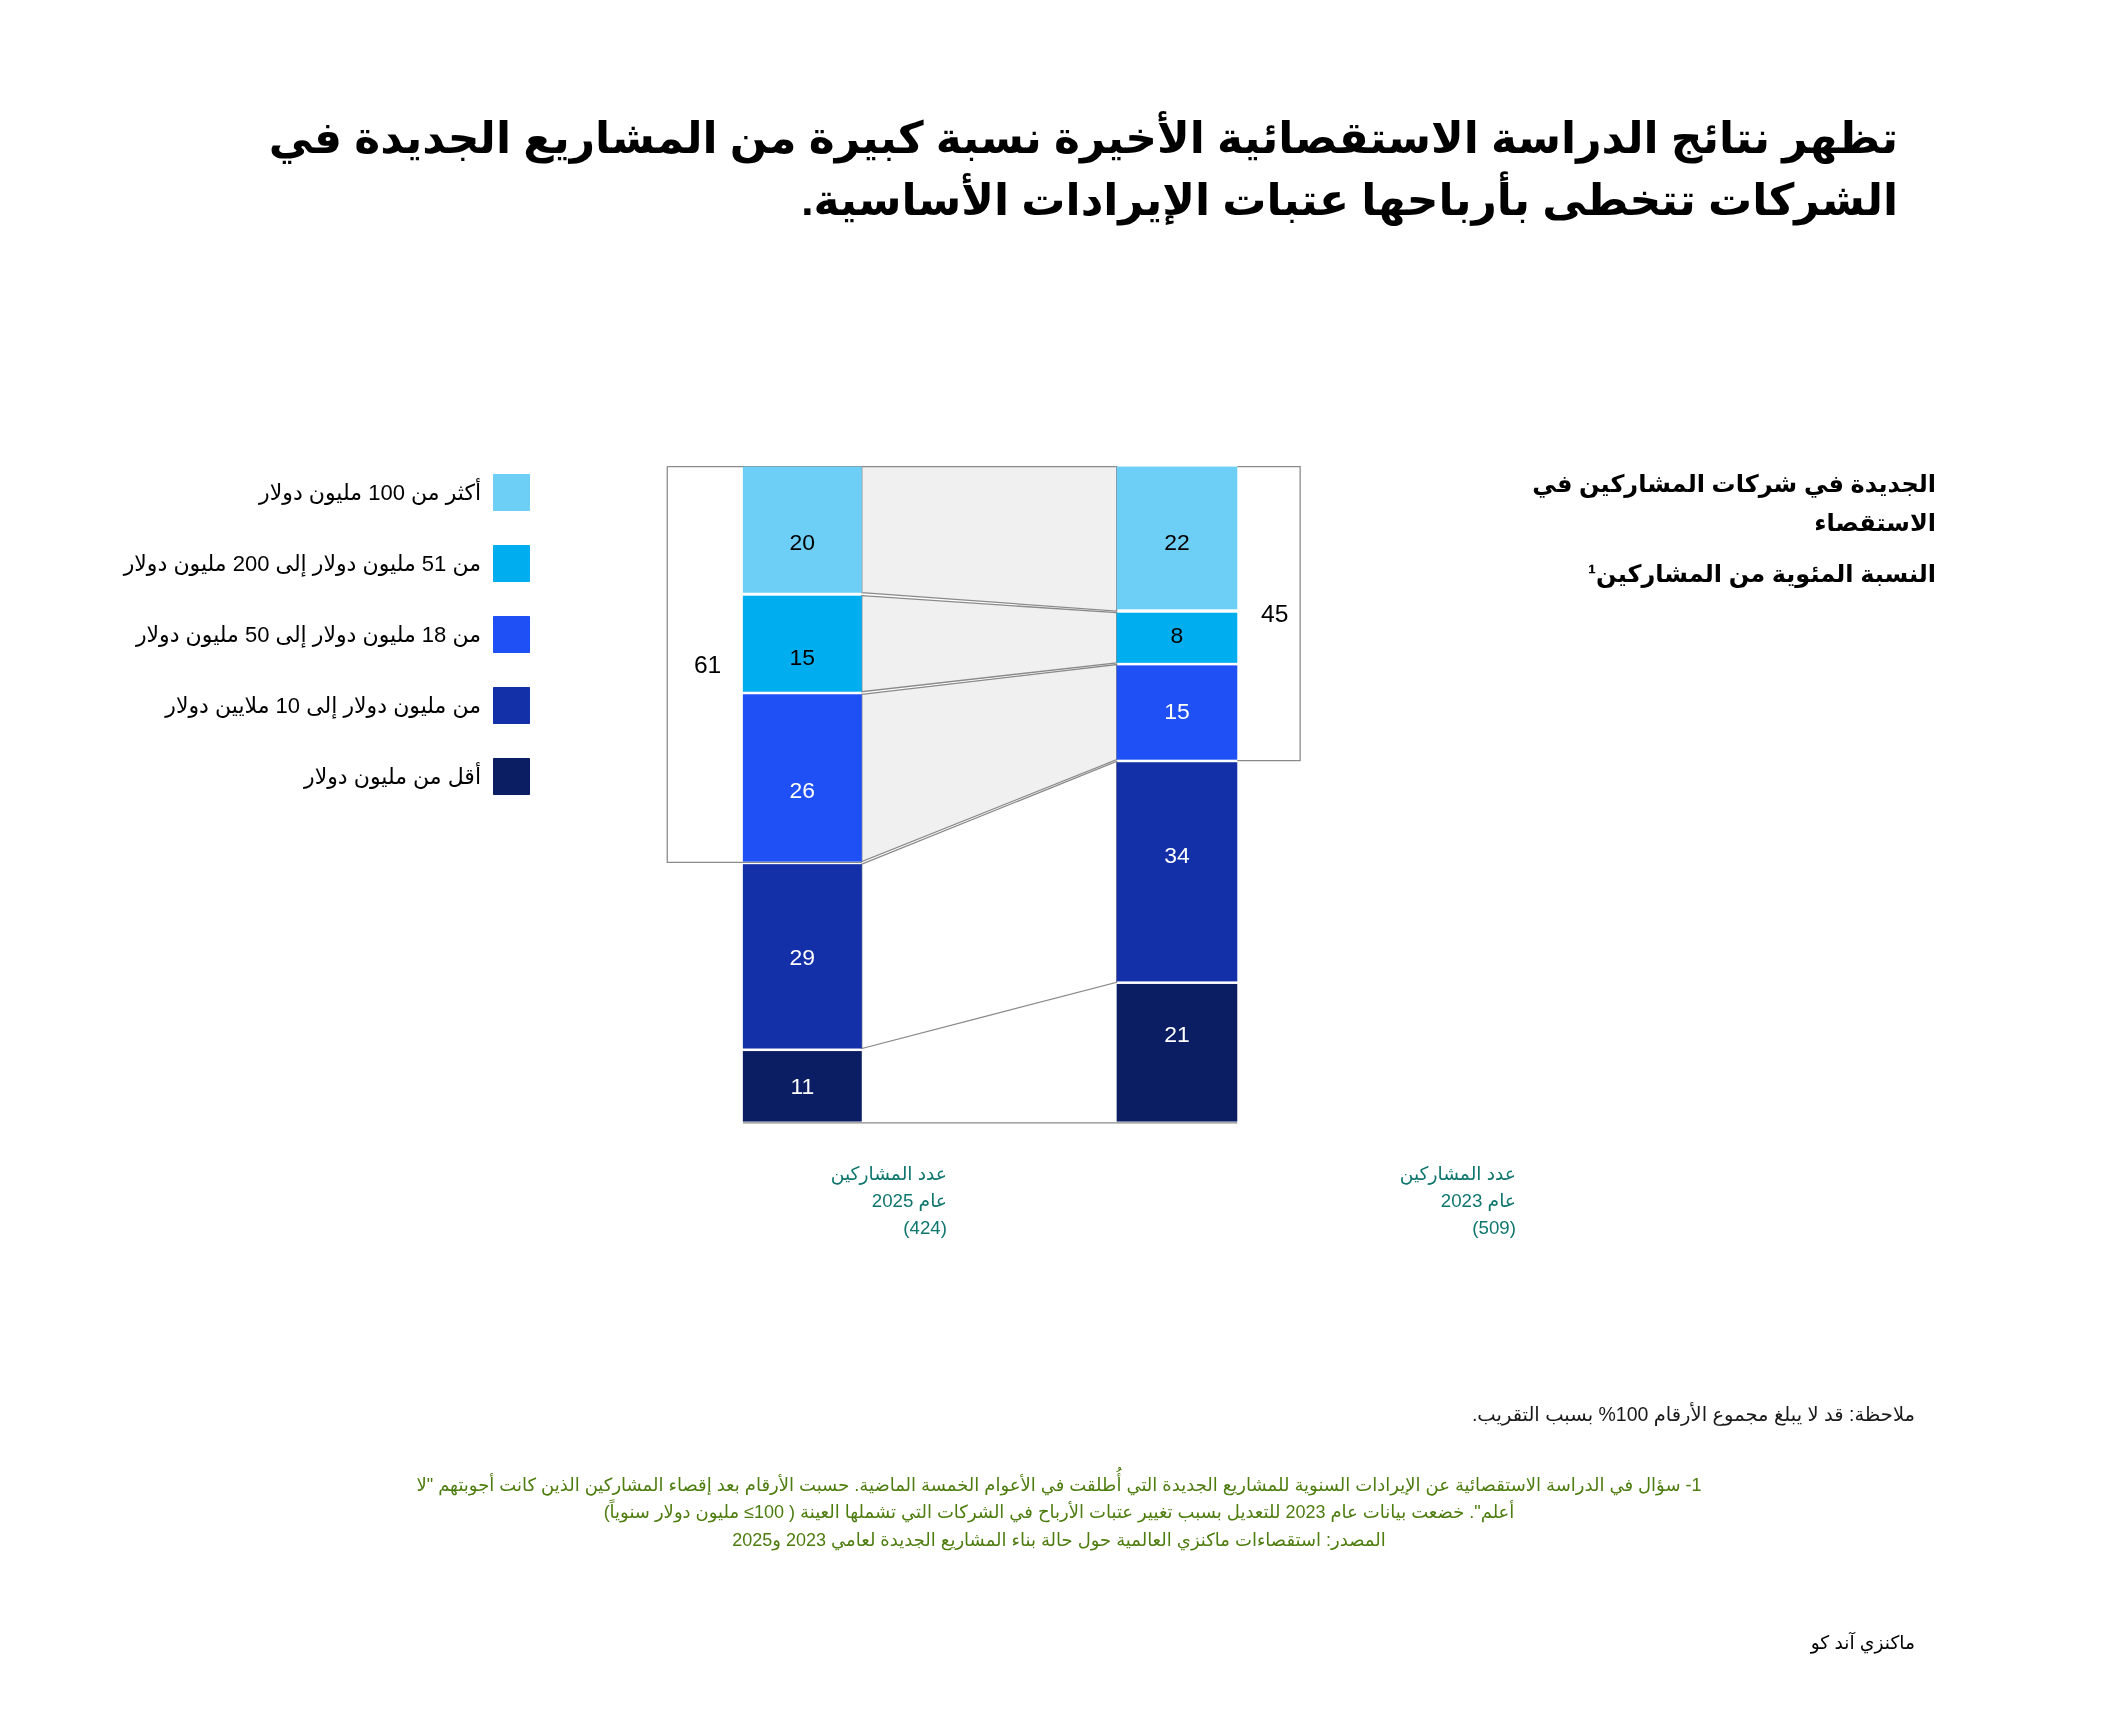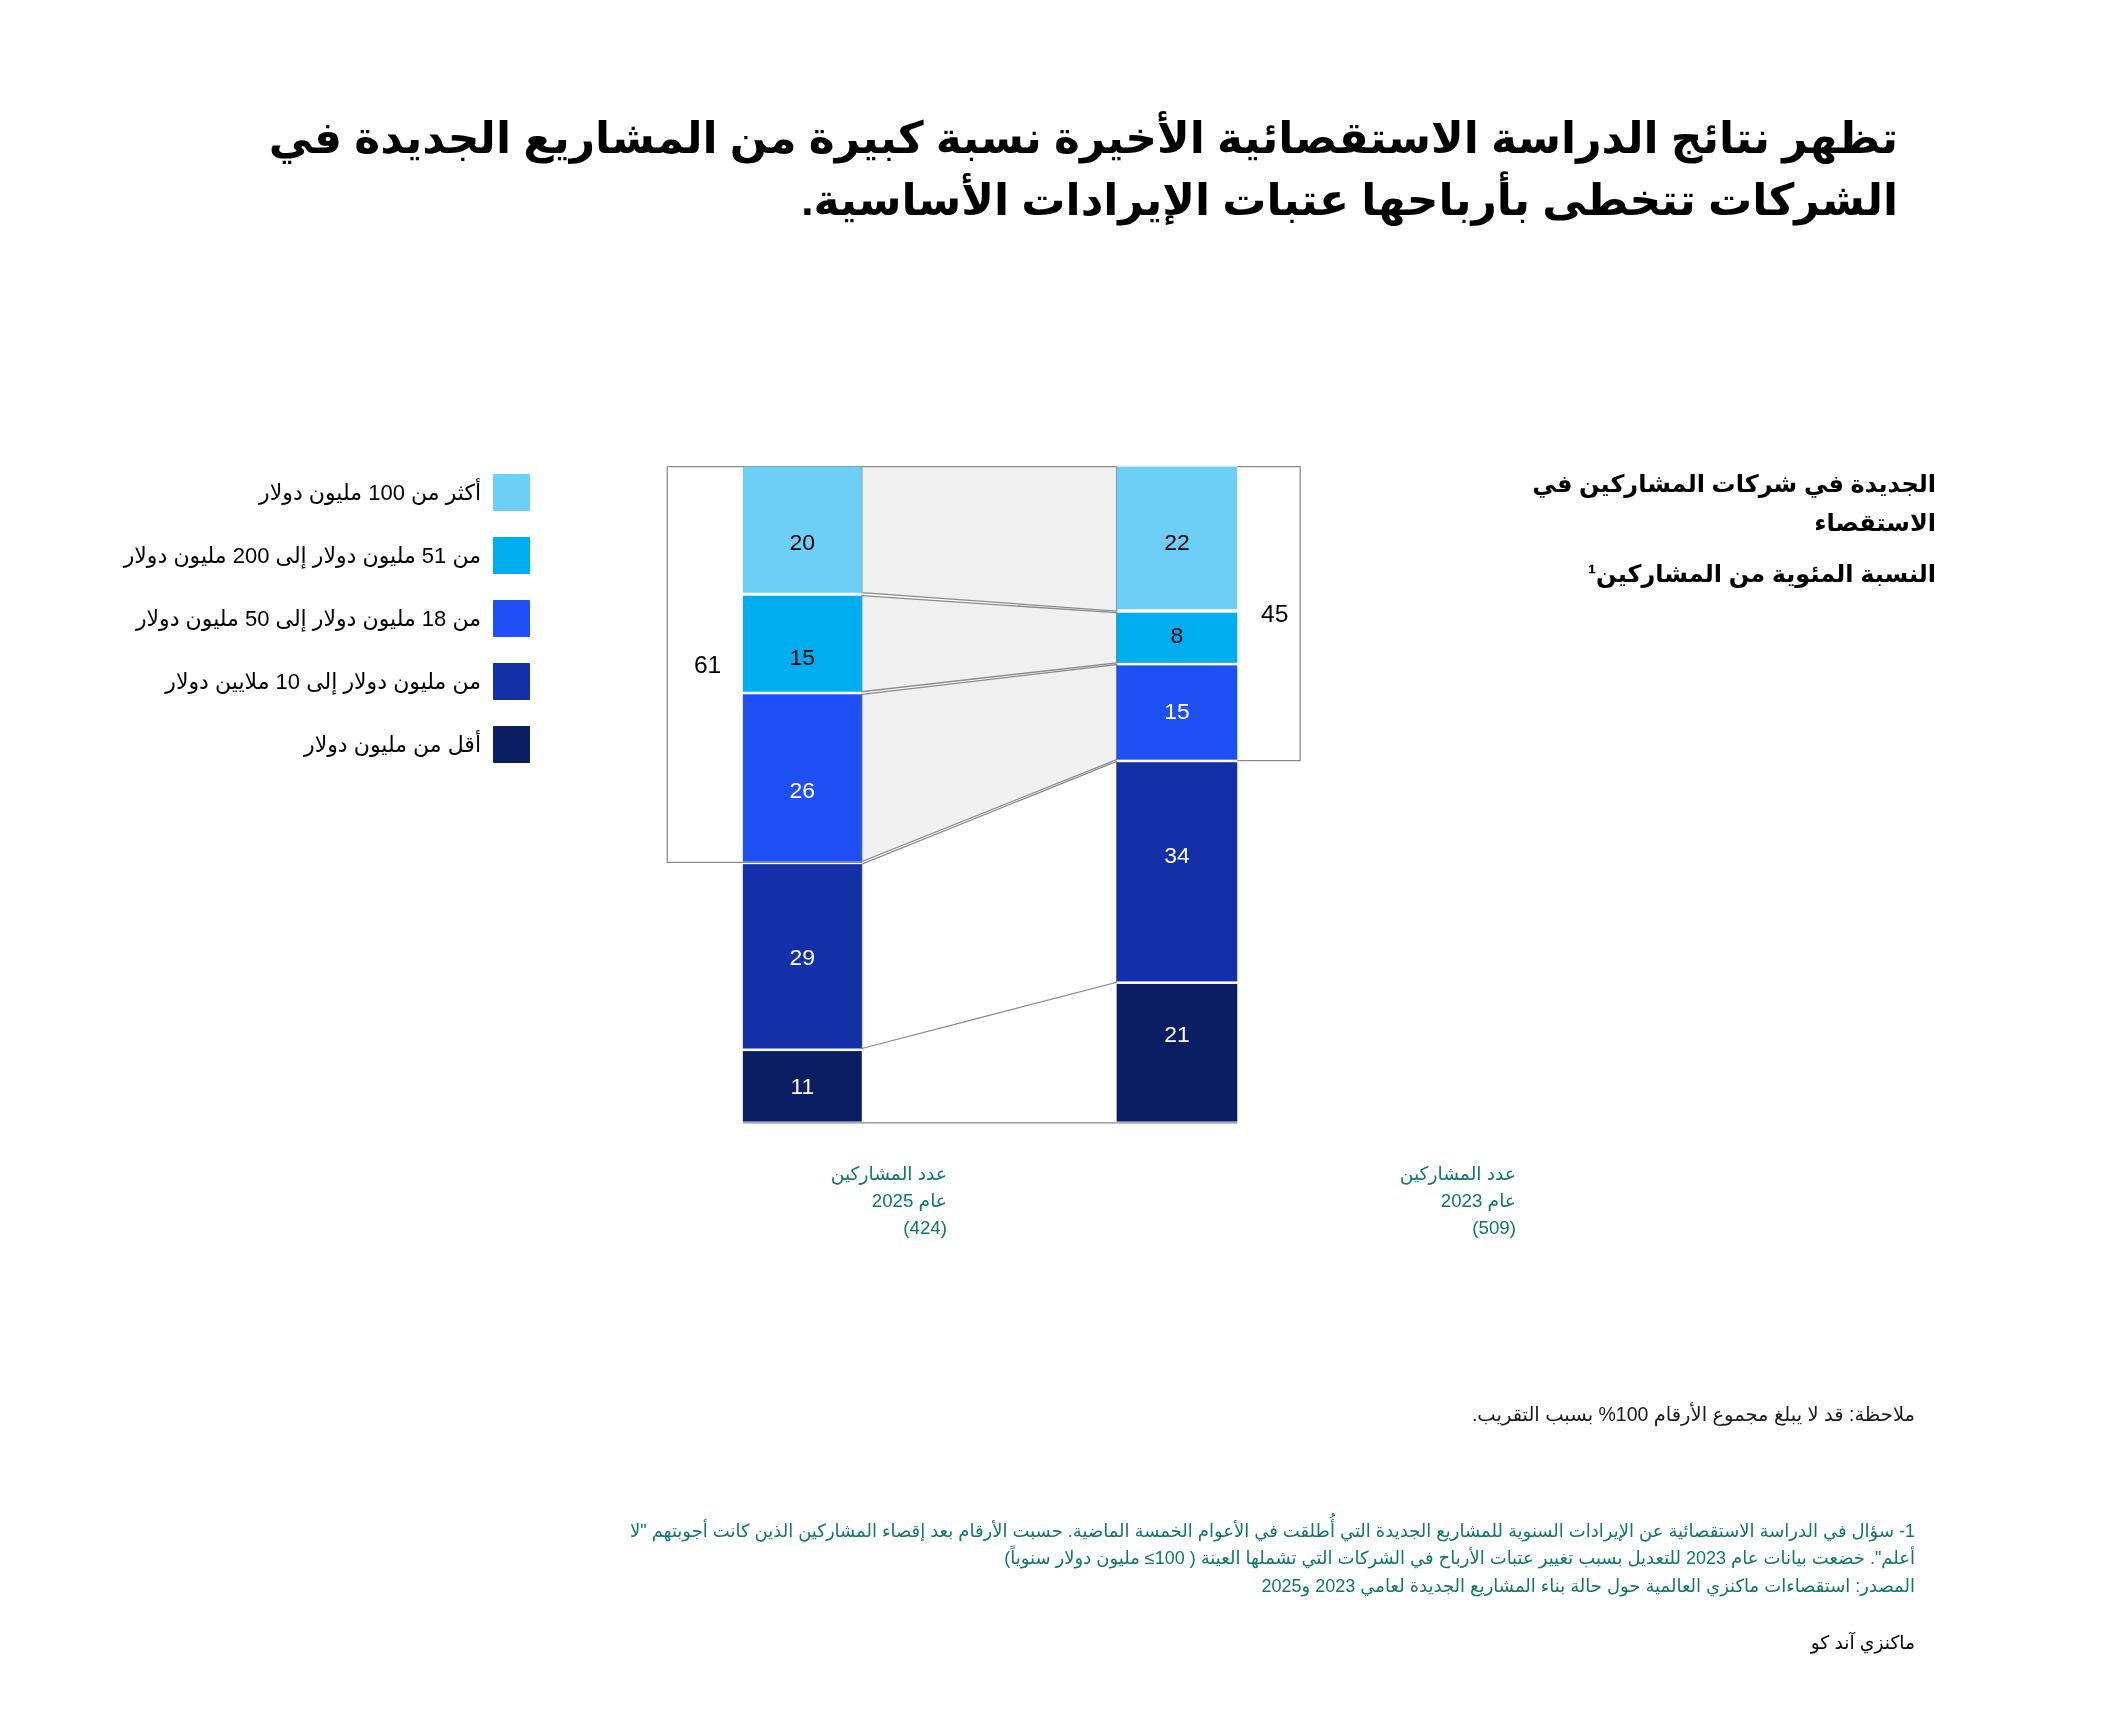--- a/index.html
+++ b/index.html
@@ -25,21 +25,21 @@
     letter-spacing:0px;
   }
   
   .legend{
     position:absolute;
     top:463px;
     right:1589px;
     width:501px;
     display:flex;
     flex-direction:column;
-    gap:4px;
+    gap:12px;
   }
   .legend-row{
     display:flex;
     flex-direction:row;
     align-items:center;
     justify-content:flex-start;
     height:59px;
     gap:12px;
   }
   .legend-swatch{
@@ -110,26 +110,26 @@
     top:1400px;
     right:204px;
     width:1712px;
     text-align:right;
     font-size:19.5px;
     color:#1a1a1a;
     line-height:1.5;
   }
   .fnotes{
     position:absolute;
-    top:1518px;
+    top:1472px;
     right:204px;
     width:1712px;
-    text-align:right;
+    text-align:center;
     font-size:18px;
-    color:#0f766e;
+    color:#4d7c0f;
     line-height:1.52;
   }
   .fnotes div{margin:0;padding:0;}
   .brand{
     position:absolute;
     top:1632px;
     right:204px;
     font-size:18.7px;
     font-weight:normal;
     color:#000000;

